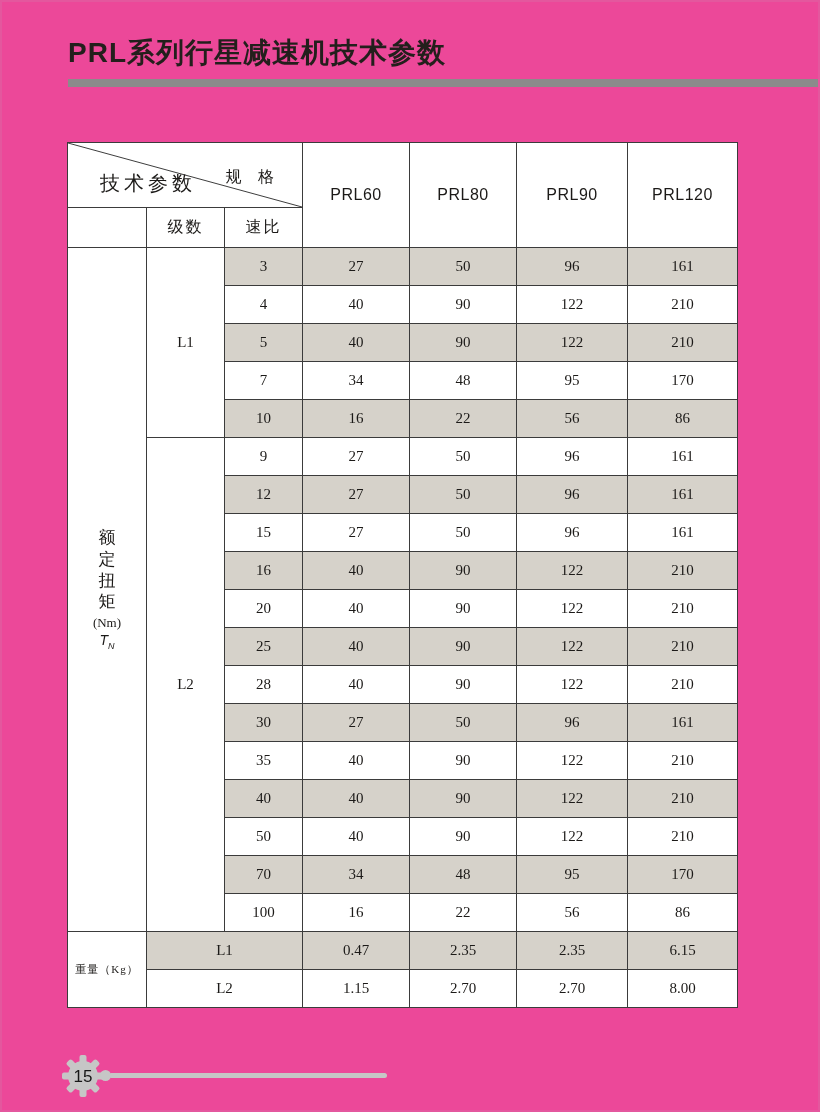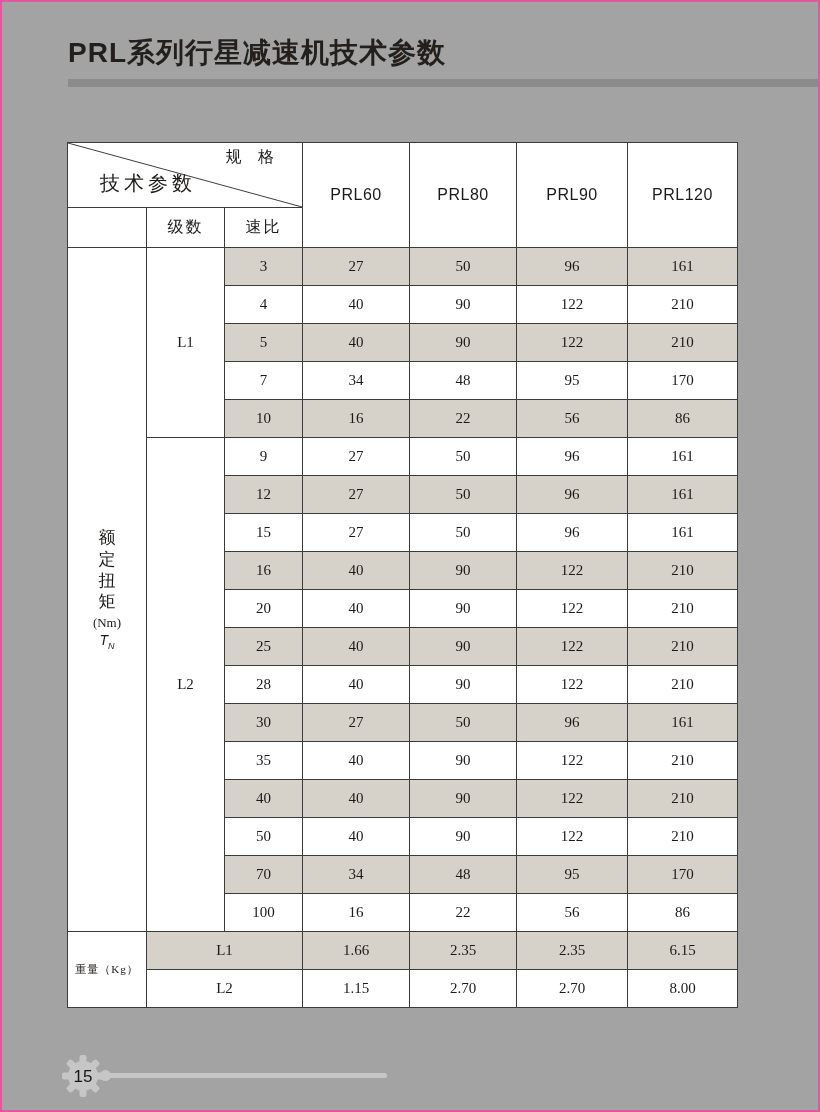--- a/index.html
+++ b/index.html
@@ -1,20 +1,20 @@
 <!DOCTYPE html>
 <html><head>
 <meta charset="utf-8">
 <style>
   * { margin:0; padding:0; box-sizing:border-box; }
   html,body { background:#ffffff; }
   .page {
     position:relative;
     width:820px; height:1112px;
-    background:#a3a3a3;
+    background:#ec4899;
     border:2px solid #e4579e;
     overflow:hidden;
     font-family:"Liberation Sans", sans-serif;
     color:#231f1c;
   }
   .page-title {
     position:absolute; left:66px; top:32px;
     font-size:28px; font-weight:bold; letter-spacing:1px;
     color:#231f1c; white-space:nowrap;
   }
@@ -38,21 +38,21 @@
     font-family:"Liberation Serif", serif;
     overflow:hidden;
   }
   .spec-table thead td { font-family:"Liberation Sans", sans-serif; }
   tr.hdr-top td { height:65px; }
   tr.hdr-sub td { height:40px; }
   .diag-cell { position:relative; padding:0; }
   .diag-svg { position:absolute; left:0; top:0; width:100%; height:100%; }
   .diag-svg line { stroke:#3b3b3b; stroke-width:1; }
   .diag-spec {
-    position:absolute; right:22px; top:4px;
+    position:absolute; right:22px; top:24px;
     font-size:16px; letter-spacing:6px; white-space:nowrap;
   }
   .diag-param {
     position:absolute; left:32px; bottom:10px;
     font-size:20px; letter-spacing:4px; white-space:nowrap;
   }
   .model-cell { font-size:16px; letter-spacing:0.5px;margin-top:20px; }
   .sub-cell { font-size:16px; letter-spacing:2px; }
 
   .stage-cell { background:#d6d2ca; font-size:15px; }
@@ -256,21 +256,21 @@
         <tr>
           <td class="ratio-cell">100</td>
           <td class="val-cell">16</td>
           <td class="val-cell">22</td>
           <td class="val-cell">56</td>
           <td class="val-cell">86</td>
         </tr>
         <tr>
           <td class="weight-label" rowspan="2">重量（Kg）</td>
           <td class="weight-stage shade" colspan="2">L1</td>
-          <td class="val-cell shade">1.66</td>
+          <td class="val-cell shade">0.47</td>
           <td class="val-cell shade">2.35</td>
           <td class="val-cell shade">2.35</td>
           <td class="val-cell shade">6.15</td>
         </tr>
         <tr>
           <td class="weight-stage" colspan="2">L2</td>
           <td class="val-cell">1.15</td>
           <td class="val-cell">2.70</td>
           <td class="val-cell">2.70</td>
           <td class="val-cell">8.00</td>

